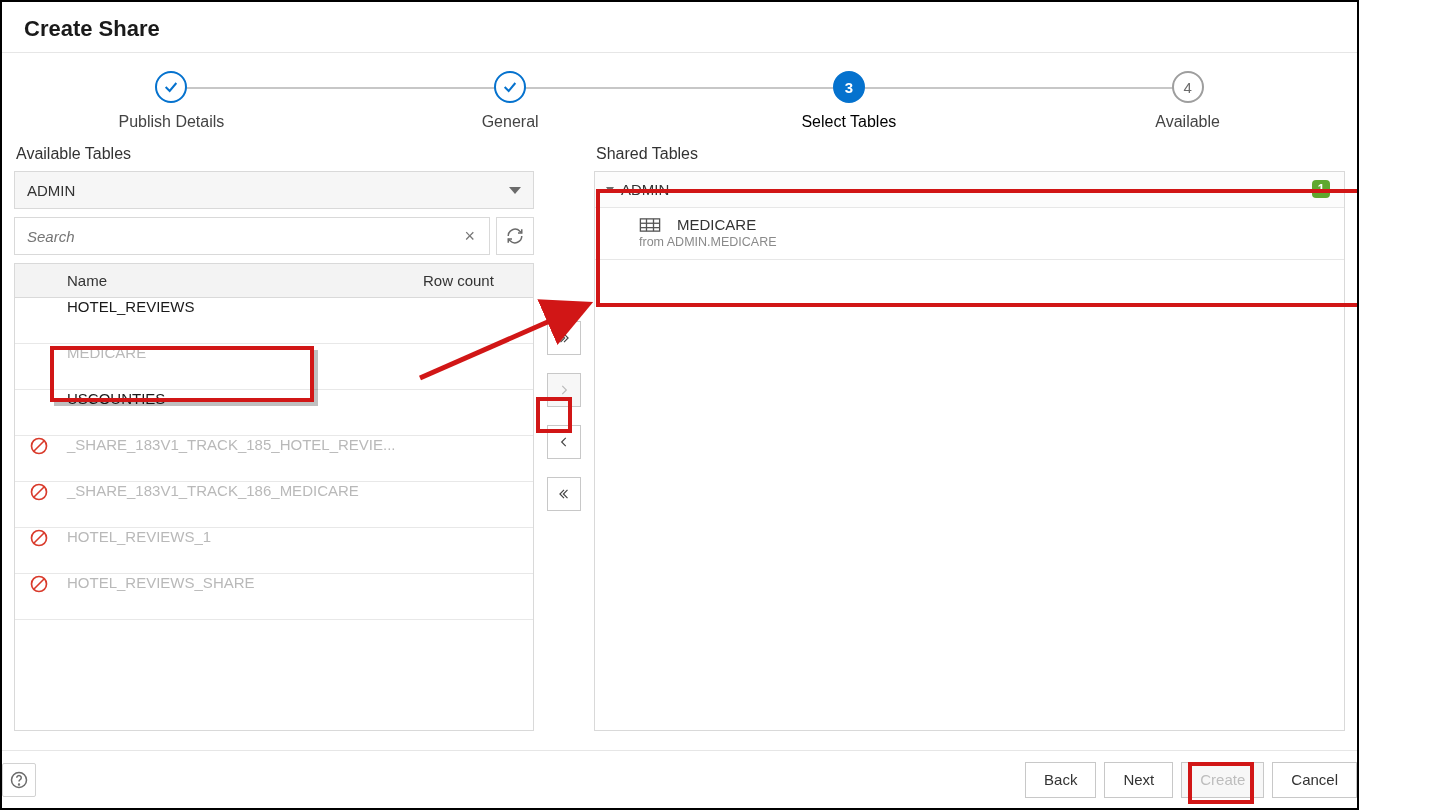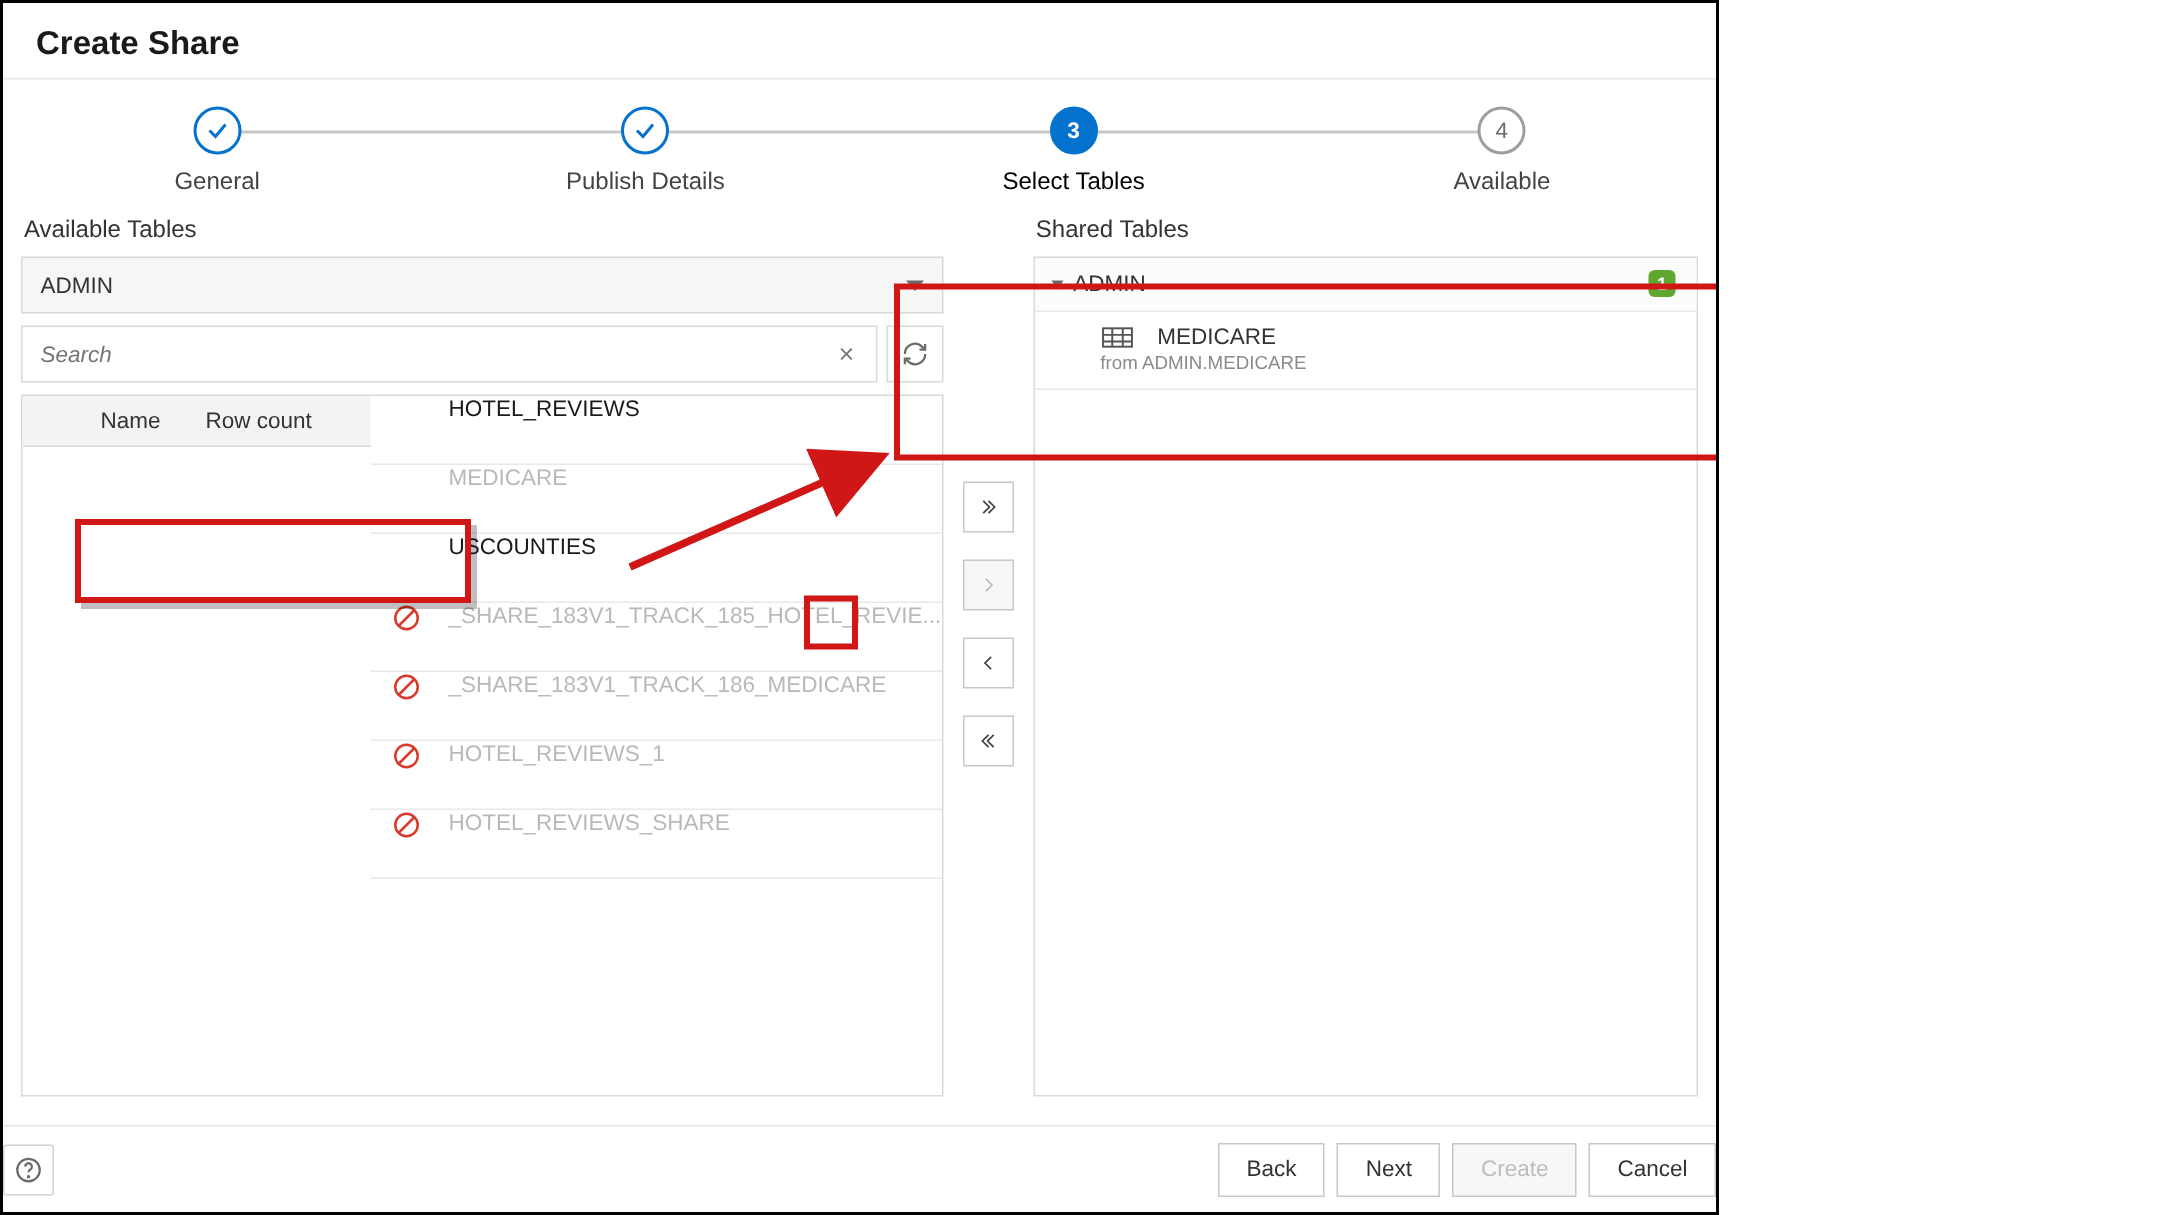--- a/index.html
+++ b/index.html
@@ -1,17 +1,17 @@
 <!DOCTYPE html>
 <html><head>
 <meta charset="utf-8">
 <style>
   * { box-sizing: border-box; }
   html, body { margin:0; padding:0; font-family: "Segoe UI", Arial, sans-serif; font-size:14px; color:#1a1a1a; background:#fff; }
-  .frame { width:1146px; height:810px; border:2px solid #000; position:relative; overflow:hidden; }
+  .frame { width:1359px; height:810px; border:2px solid #000; position:relative; overflow:hidden; }
   .header { padding:14px 22px 10px; font-size:22px; font-weight:600; border-bottom:1px solid #e6e6e6; }
   .stepper { display:flex; align-items:flex-start; padding:18px 0 10px; position:relative; }
   .step { flex:1; text-align:center; position:relative; }
   .step-circle { width:32px; height:32px; border-radius:50%; display:inline-flex; align-items:center; justify-content:center; background:#fff; border:2px solid #9e9e9e; color:#6b6b6b; font-size:15px; position:relative; z-index:2; }
   .step-circle.done { border-color:#0572ce; color:#0572ce; }
   .step-circle.active { background:#0572ce; border-color:#0572ce; color:#fff; font-weight:600; }
   .step-label { margin-top:10px; font-size:16px; color:#444; }
   .step-label.active { font-weight:400; color:#000000; }
   .step-line { position:absolute; top:16px; left:50%; width:100%; height:2px; background:#c7c7c7; z-index:1; }
   .step:last-child .step-line { display:none; }
@@ -21,21 +21,21 @@
   .col-mid { flex:0 0 60px; display:flex; flex-direction:column; align-items:center; padding-top:180px; gap:18px; }
   .col-right { flex:1; display:flex; flex-direction:column; }
   .section-label { font-size:16px; color:#333; padding:4px 2px 8px; }
   .select { border:1px solid #d9d9d9; background:#f6f6f6; height:38px; display:flex; align-items:center; justify-content:space-between; padding:0 12px; font-size:15px; color:#333; cursor:pointer; }
   .select .triangle { width:0; height:0; border-left:6px solid transparent; border-right:6px solid transparent; border-top:7px solid #6b6b6b; }
   .search-row { display:flex; gap:6px; margin-top:8px; }
   .search-box { flex:1; border:1px solid #d9d9d9; height:38px; display:flex; align-items:center; padding:0 10px; background:#fff;justify-content:space-between; }
   .search-box input { flex:1; border:none; outline:none; font-size:15px; font-style:italic; color:#999; background:transparent; }
   .search-clear { font-size:18px; color:#777; cursor:pointer; padding:0 4px; }
   .refresh-btn { width:38px; height:38px; border:1px solid #d9d9d9; background:#fff; display:flex; align-items:center; justify-content:center; cursor:pointer; }
-  .table-container { border:1px solid #d9d9d9; margin-top:8px; flex:1; display:flex; flex-direction:row; overflow:hidden; }
+  .table-container { border:1px solid #d9d9d9; margin-top:8px; flex:1; display:flex; flex-direction:column; overflow:hidden; }
   .table-head { display:flex; background:#f3f3f3; border-bottom:1px solid #d9d9d9; height:34px; align-items:center; font-size:15px; color:#333; }
   .th-icon { width:48px; }
   .th-name { flex:1; padding-left:4px; }
   .th-row { width:110px; text-align:left;margin-left:30px; }
   .table-body { flex:1; overflow:auto; }
   .trow { display:flex; align-items:flex-start; height:46px; border-bottom:1px solid #e8e8e8; font-size:15px; }
   .trow .cell-icon { width:48px; display:flex; justify-content:center; }
   .trow .cell-name { flex:1; padding-left:4px; overflow:hidden; white-space:nowrap; text-overflow:ellipsis; }
   .trow.disabled .cell-name { color:#b9b9b9; }
   .trow.dimmed .cell-name { color:#b9b9b9; }
@@ -68,30 +68,30 @@
   <div class="header">Create Share</div>
 
   <div class="stepper">
     <div class="step">
       <div class="step-line"></div>
       <div class="step-circle done">
         <svg class="check-svg" viewBox="0 0 24 24" fill="none" stroke="#0572ce" stroke-width="3">
             <polyline points="4 12 10 18 20 6"></polyline>
           </svg>
       </div>
-      <div class="step-label">General</div>
+      <div class="step-label">Publish Details</div>
     </div>
     <div class="step">
       <div class="step-line"></div>
       <div class="step-circle done">
         <svg class="check-svg" viewBox="0 0 24 24" fill="none" stroke="#0572ce" stroke-width="3">
             <polyline points="4 12 10 18 20 6"></polyline>
           </svg>
       </div>
-      <div class="step-label">Publish Details</div>
+      <div class="step-label">General</div>
     </div>
     <div class="step">
       <div class="step-line"></div>
       <div class="step-circle active">3</div>
       <div class="step-label active">Select Tables</div>
     </div>
     <div class="step">
       
       <div class="step-circle">4</div>
       <div class="step-label">Available</div>

